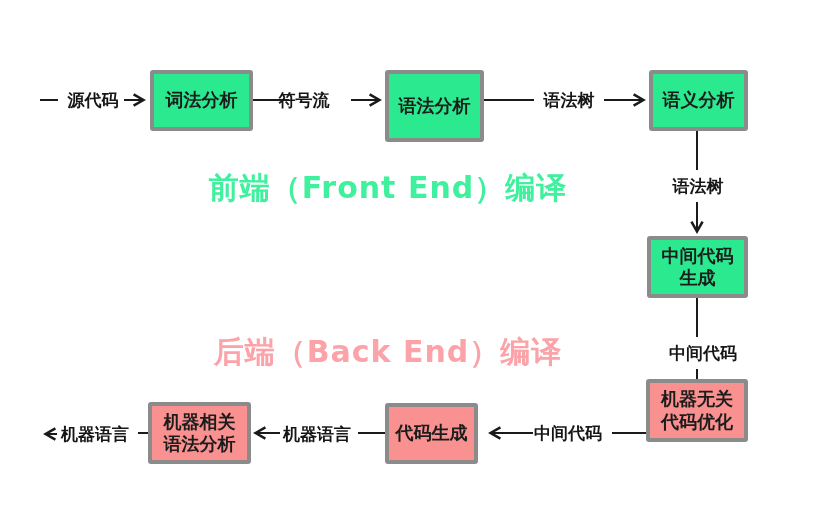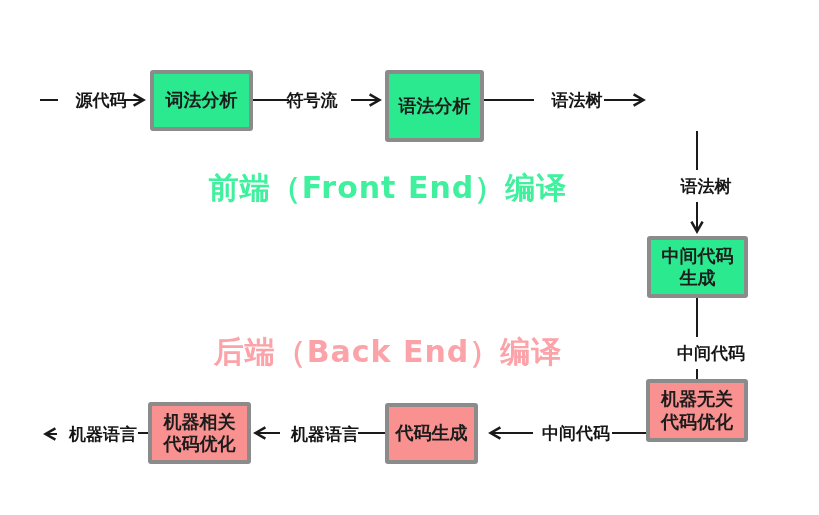--- a/index.html
+++ b/index.html
@@ -8,21 +8,21 @@
   .wires{position:absolute;left:0;top:0;width:819px;height:515px;}
   .wires path.wire{stroke:var(--line-color,#1a1a1a);stroke-width:2;fill:none;}
   .ah-glyph{stroke:var(--line-color,#1a1a1a);stroke-width:1.8;fill:none;}
   .box{position:absolute;box-sizing:border-box;border:4px solid var(--border-gray,#8b8b8b);
        border-radius:3px;display:flex;align-items:center;justify-content:center;
        text-align:center;font-weight:bold;font-size:18px;line-height:1.25;color:#1c1c1c;
        white-space:pre-line;}
   .box.green{background:var(--green-fill,#2ae98f);}
   .box.pink{background:var(--pink-fill,#f8918f);}
   .elabel{position:absolute;transform:translate(-50%,-50%);font-weight:bold;font-size:17px;
-          color:var(--label-color,#161616);white-space:nowrap;margin-left:8px;}
+          color:var(--label-color,#161616);white-space:nowrap;}
   .title{position:absolute;transform:translate(-50%,-50%);font-weight:bold;font-size:30px;
          white-space:nowrap;letter-spacing:1px;}
   .title.front{color:var(--front-title,#3ff09d);}
   .title.back{color:var(--back-title,#fba3a8);}
 </style>
 </head>
 <body>
 
 <div class="canvas">
 
@@ -45,27 +45,28 @@
     <path class="wire" d="M646,433 H612"></path>
     <path class="wire" d="M533,433 H492" marker-end="url(#ah)"></path>
     <path class="wire" d="M385,433 H358"></path>
     <path class="wire" d="M280,433 H257" marker-end="url(#ah)"></path>
     <path class="wire" d="M148,433 H138"></path>
     <path class="wire" d="M57,434 H47" marker-end="url(#ah)"></path>
   </svg>
 
   <div class="box green" style="left:150px;top:70px;width:103px;height:61px">词法分析</div>
   <div class="box green" style="left:385px;top:70px;width:99px;height:72px">语法分析</div>
+  <div class="box green" style="left:649px;top:70px;width:99px;height:61px">语义分析</div>
   <div class="box green" style="left:647px;top:236px;width:101px;height:62px">中间代码
 生成</div>
   <div class="box pink" style="left:646px;top:379px;width:102px;height:63px">机器无关
 代码优化</div>
   <div class="box pink" style="left:385px;top:403px;width:93px;height:61px">代码生成</div>
   <div class="box pink" style="left:148px;top:402px;width:103px;height:62px">机器相关
-代码优化</div>
+语法分析</div>
 
   <div class="elabel" style="left:93px;top:100px">源代码</div>
   <div class="elabel" style="left:304px;top:100px">符号流</div>
   <div class="elabel" style="left:569px;top:100px">语法树</div>
   <div class="elabel" style="left:698px;top:186px">语法树</div>
   <div class="elabel" style="left:703px;top:353px">中间代码</div>
   <div class="elabel" style="left:568px;top:433px">中间代码</div>
   <div class="elabel" style="left:317px;top:434px">机器语言</div>
   <div class="elabel" style="left:95px;top:434px">机器语言</div>
 

